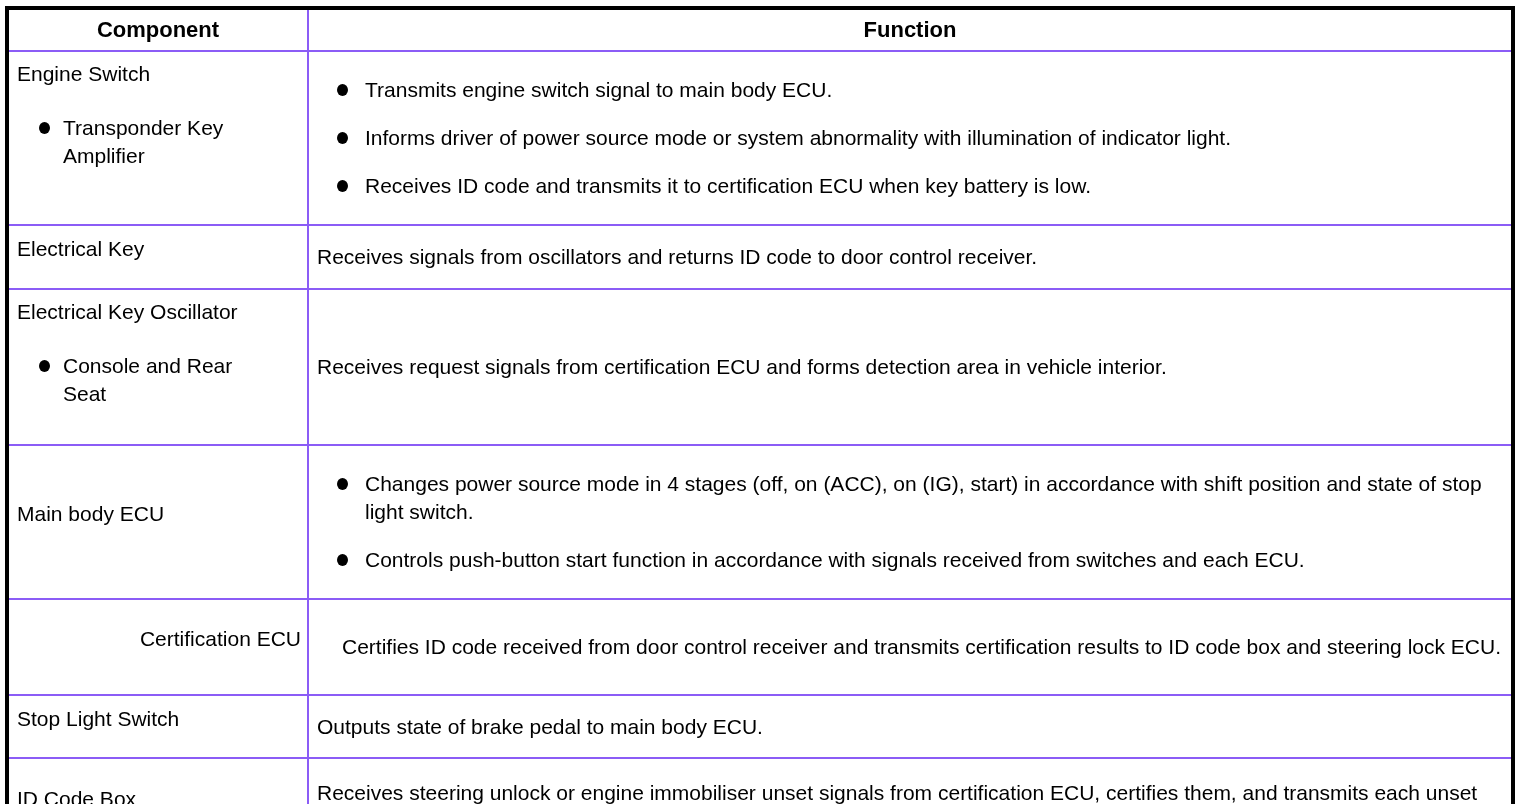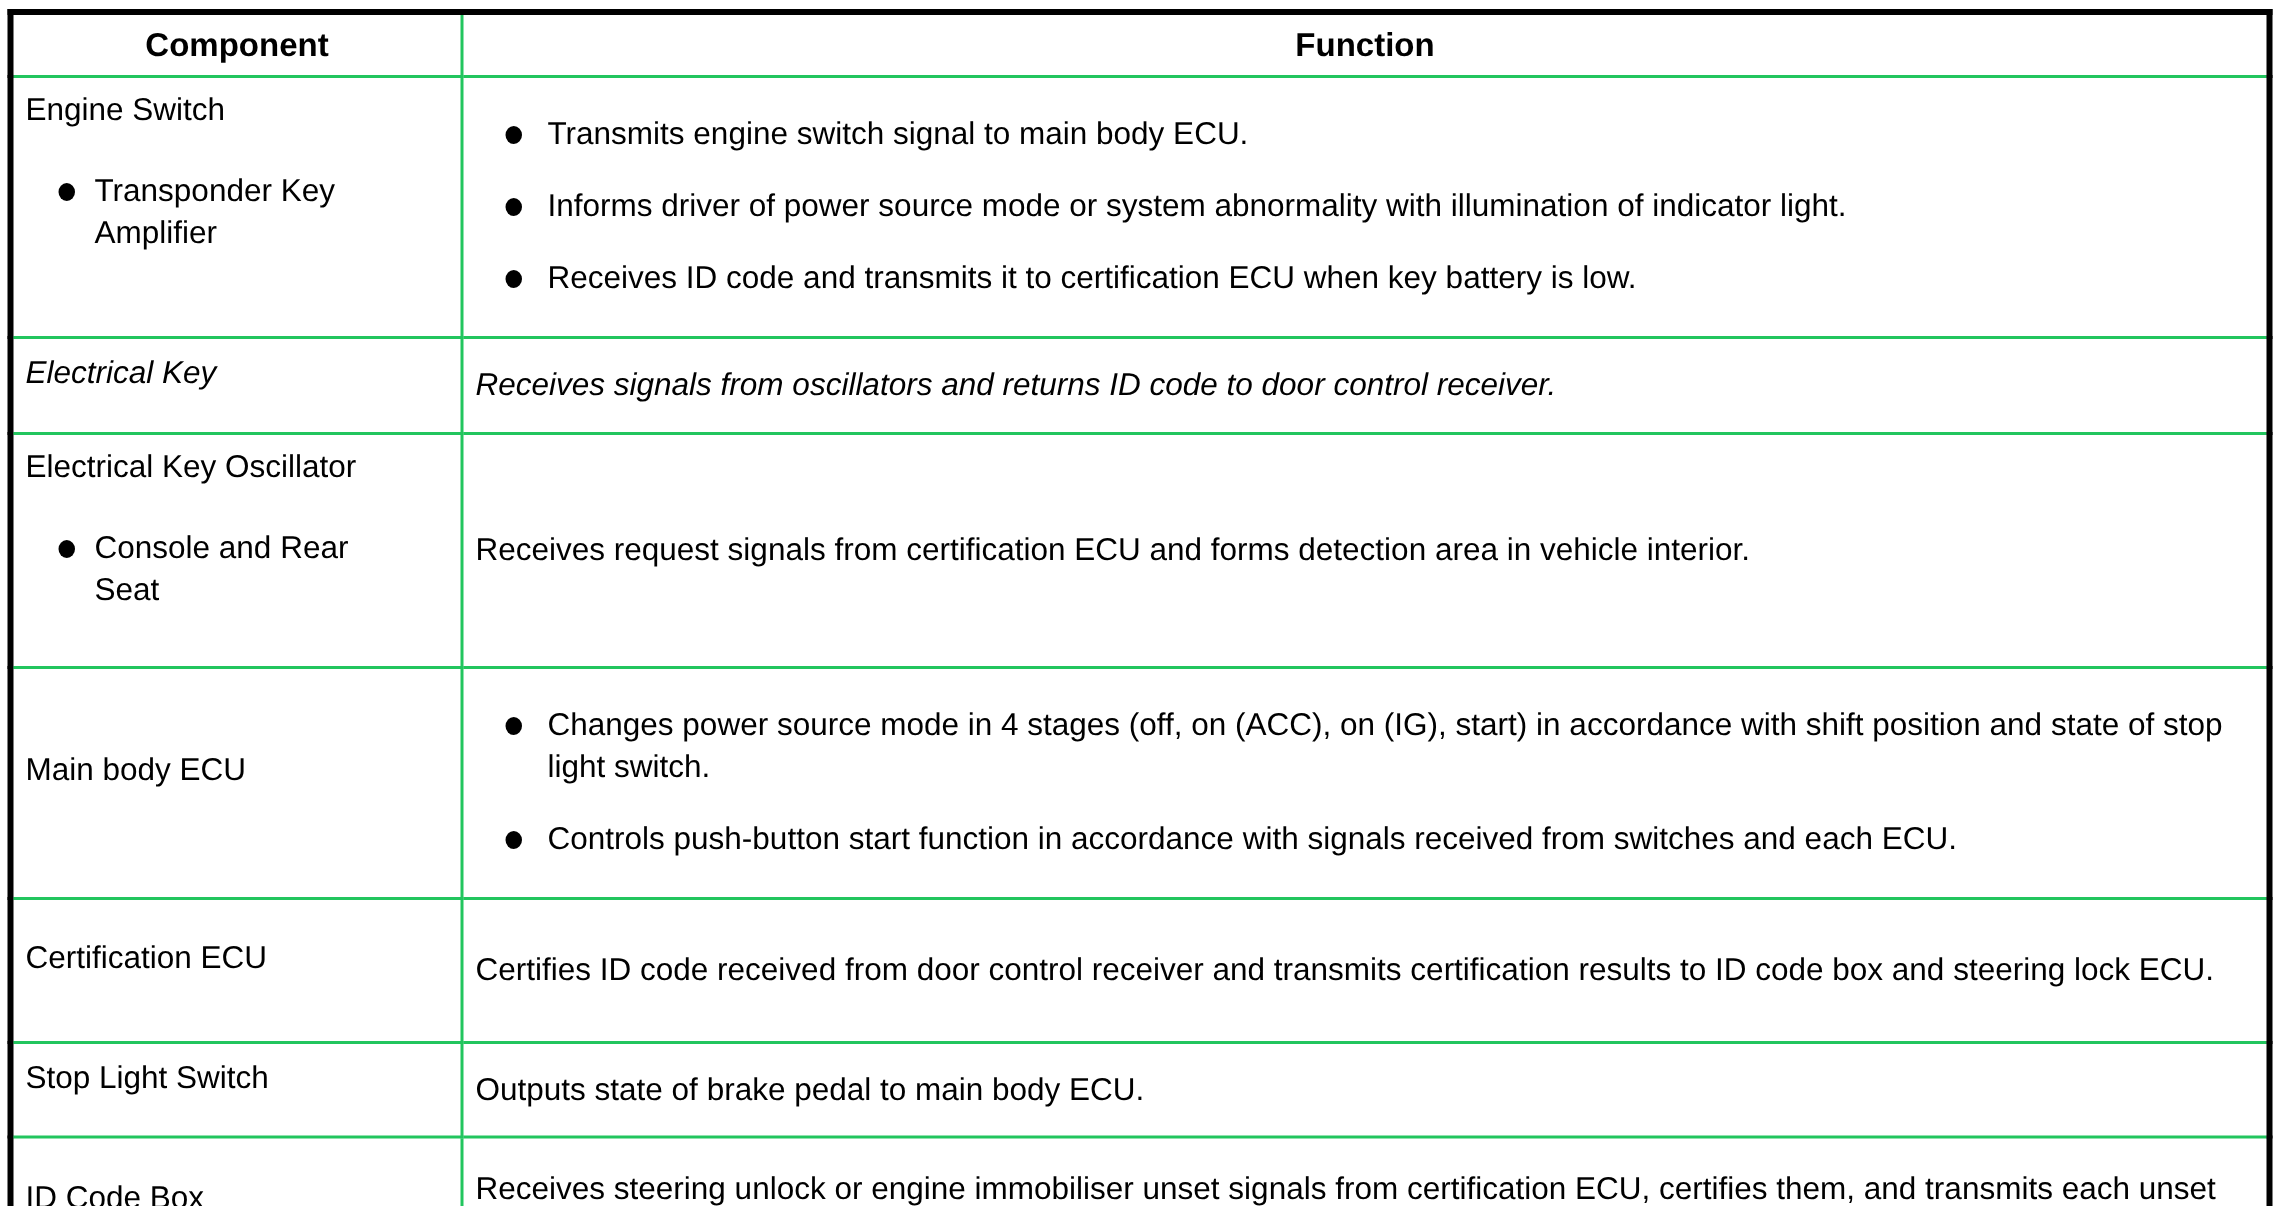--- a/index.html
+++ b/index.html
@@ -18,21 +18,21 @@
   }
   table.doc-table {
     border-collapse: collapse;
     width: 1510px;
     table-layout: fixed;
     font-size: 21px;
     line-height: 28px;
   }
   table.doc-table th,
   table.doc-table td {
-    border: 2px solid #22c55e;
+    border: 2px solid #8b5cf6;
   }
   table.doc-table {
     border: 4px solid #000;
   }
   col.comp-col { width: 301px; }
   thead th {
     border-bottom: 4px solid #000;
     font-weight: bold;
     font-size: 22px;
     text-align: center;
@@ -46,25 +46,25 @@
     text-align: left;
   }
   td.comp.top { vertical-align: top; padding-top: 8px; }
   td.func {
     vertical-align: middle;
     padding: 4px 10px 4px 8px;
     text-align: left;
   }
   
   tr.rh-130 td { height: 128px; }
-  tr.rh-40  td { height: 38px; font-style: italic;  }
+  tr.rh-40  td { height: 38px;  }
   tr.rh-128 td { height: 126px; }
   tr.rh-42  td { height: 40px;  }
   tr.rh-106 td { height: 106px; }
-  tr.rh-70  td { height: 70px;  }
+  tr.rh-70  td { height: 70px; text-align: right;  }
   tr.rh-37  td { height: 37px;  }
   tr.rh-71  td { height: 71px;  }
 
   .bullet-list { margin: 0; padding: 0; }
   .bullet {
     position: relative;
     padding-left: 48px;
     margin: 20px 0;
   }
   .bullet .dot {

